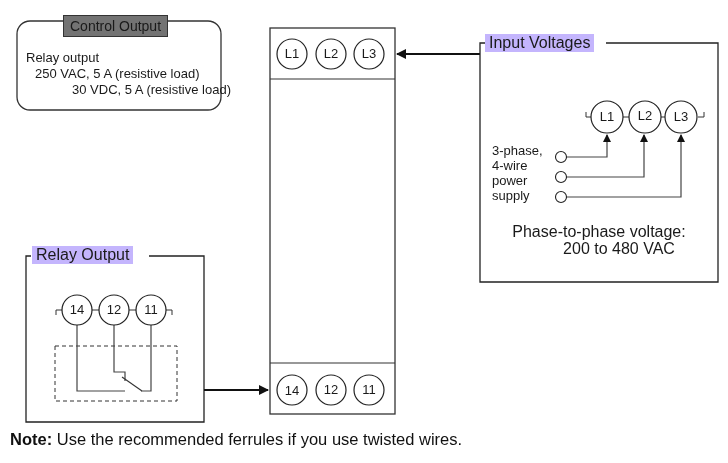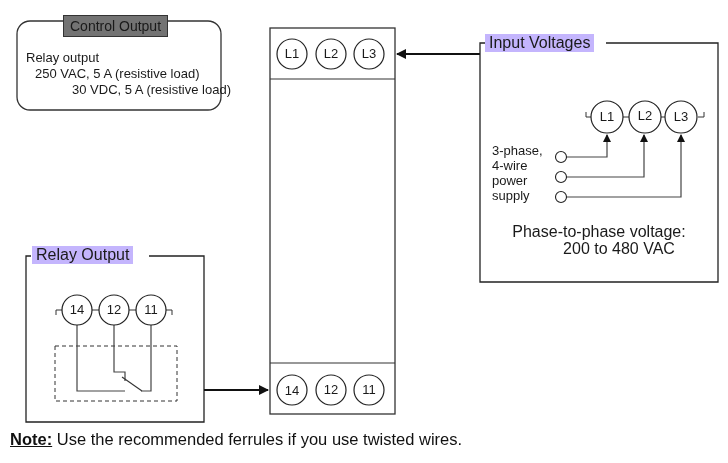--- a/index.html
+++ b/index.html
@@ -2,21 +2,21 @@
 <html><head>
 <meta charset="utf-8">
 <style>
   html, body { margin: 0; padding: 0; background: #ffffff; }
   body { width: 728px; height: 463px; position: relative; overflow: hidden; font-family: "Liberation Sans", sans-serif; color: #1a1a1a; }
   svg { position: absolute; left: 0; top: 0; }
   .abs { position: absolute; white-space: nowrap; }
   .t13 { font-size: 13px; }
   .t16 { font-size: 16px; }
   .note { font-size: 16.5px; color: #111; }
-  .note b { font-weight: bold; text-decoration: underline; }
+  .note b { font-weight: bold; }
   .labelbg { background: #c4b5fd; padding: 0 4px; }
   .ctl-label { border: 1.2px solid #333; background:#737373; padding: 2px 6px; font-size: 14px; }
 </style>
 </head>
 <body>
 
 <svg width="728" height="463">
   <defs>
     <marker id="ah" markerWidth="10" markerHeight="10" refX="9" refY="5" orient="auto" markerUnits="userSpaceOnUse">
       <path d="M0,0 L10,5 L0,10 z" fill="#111"></path>

